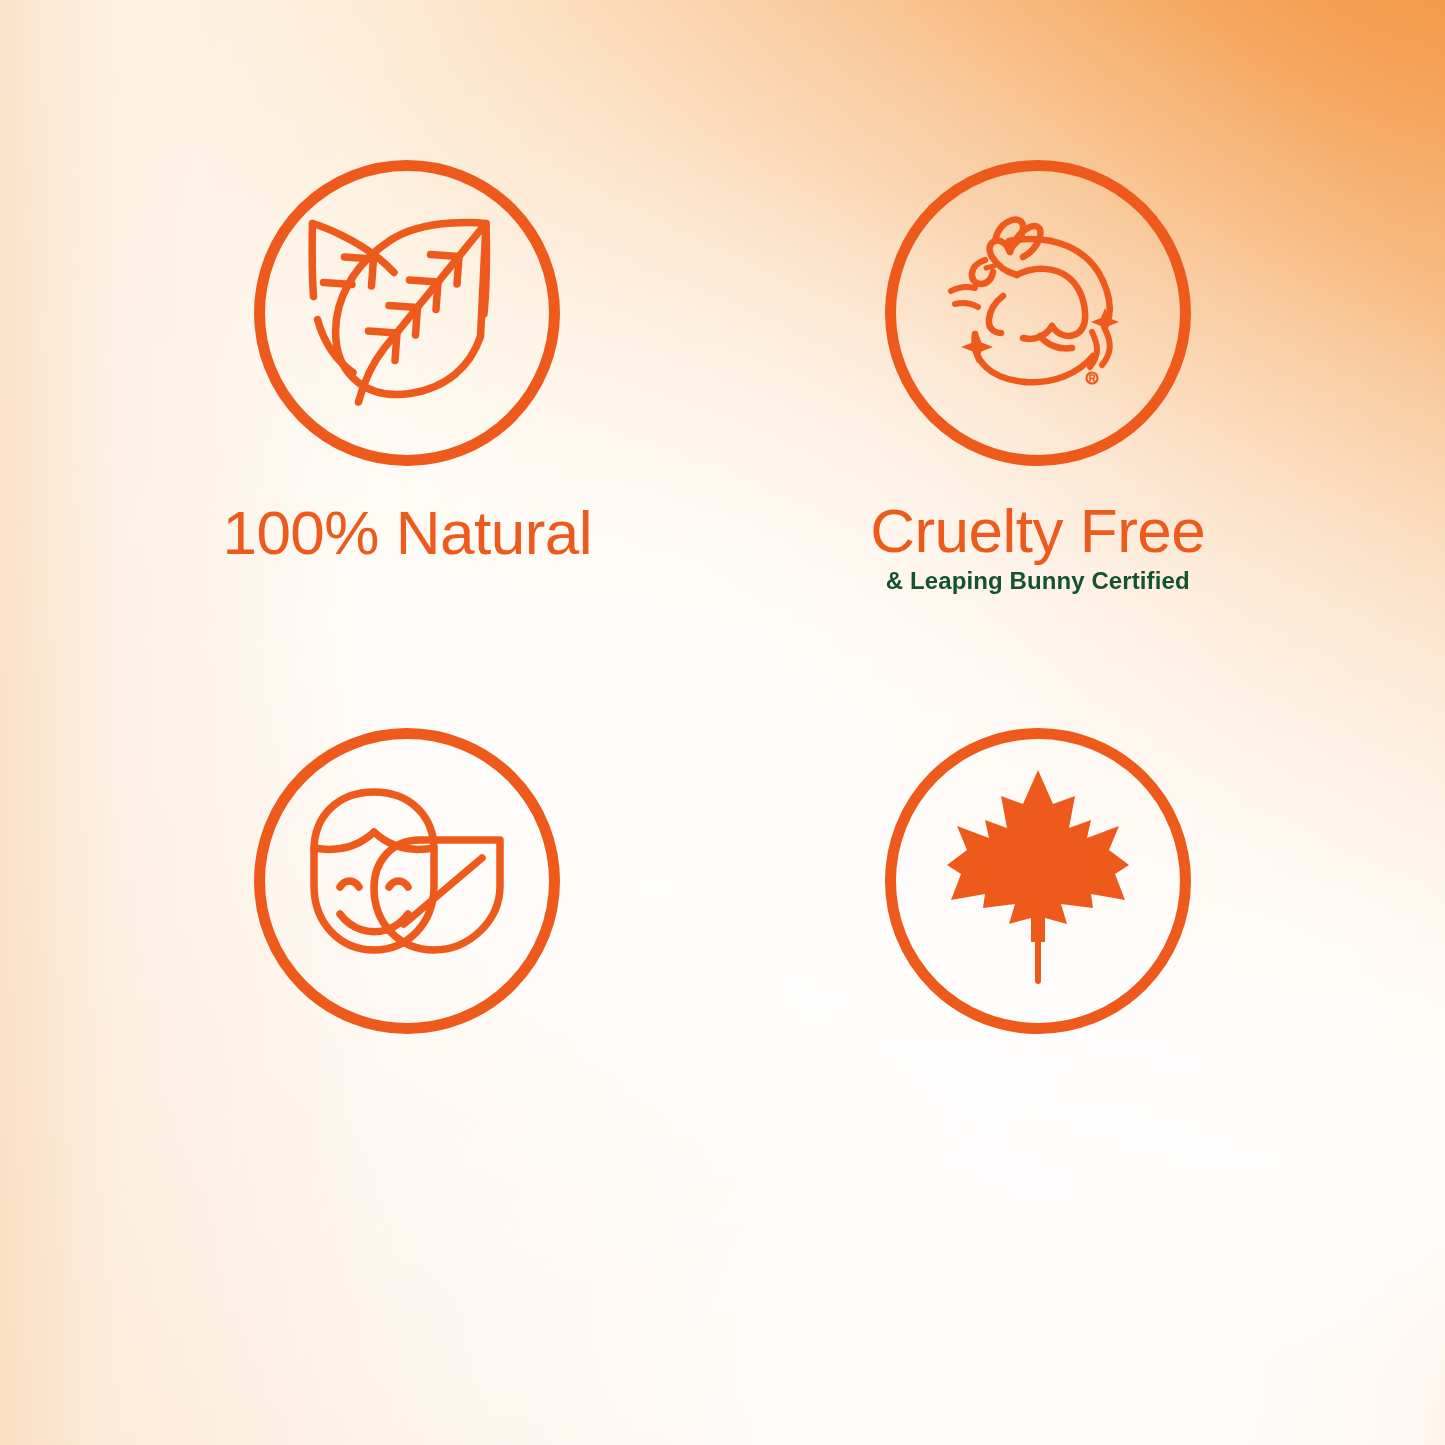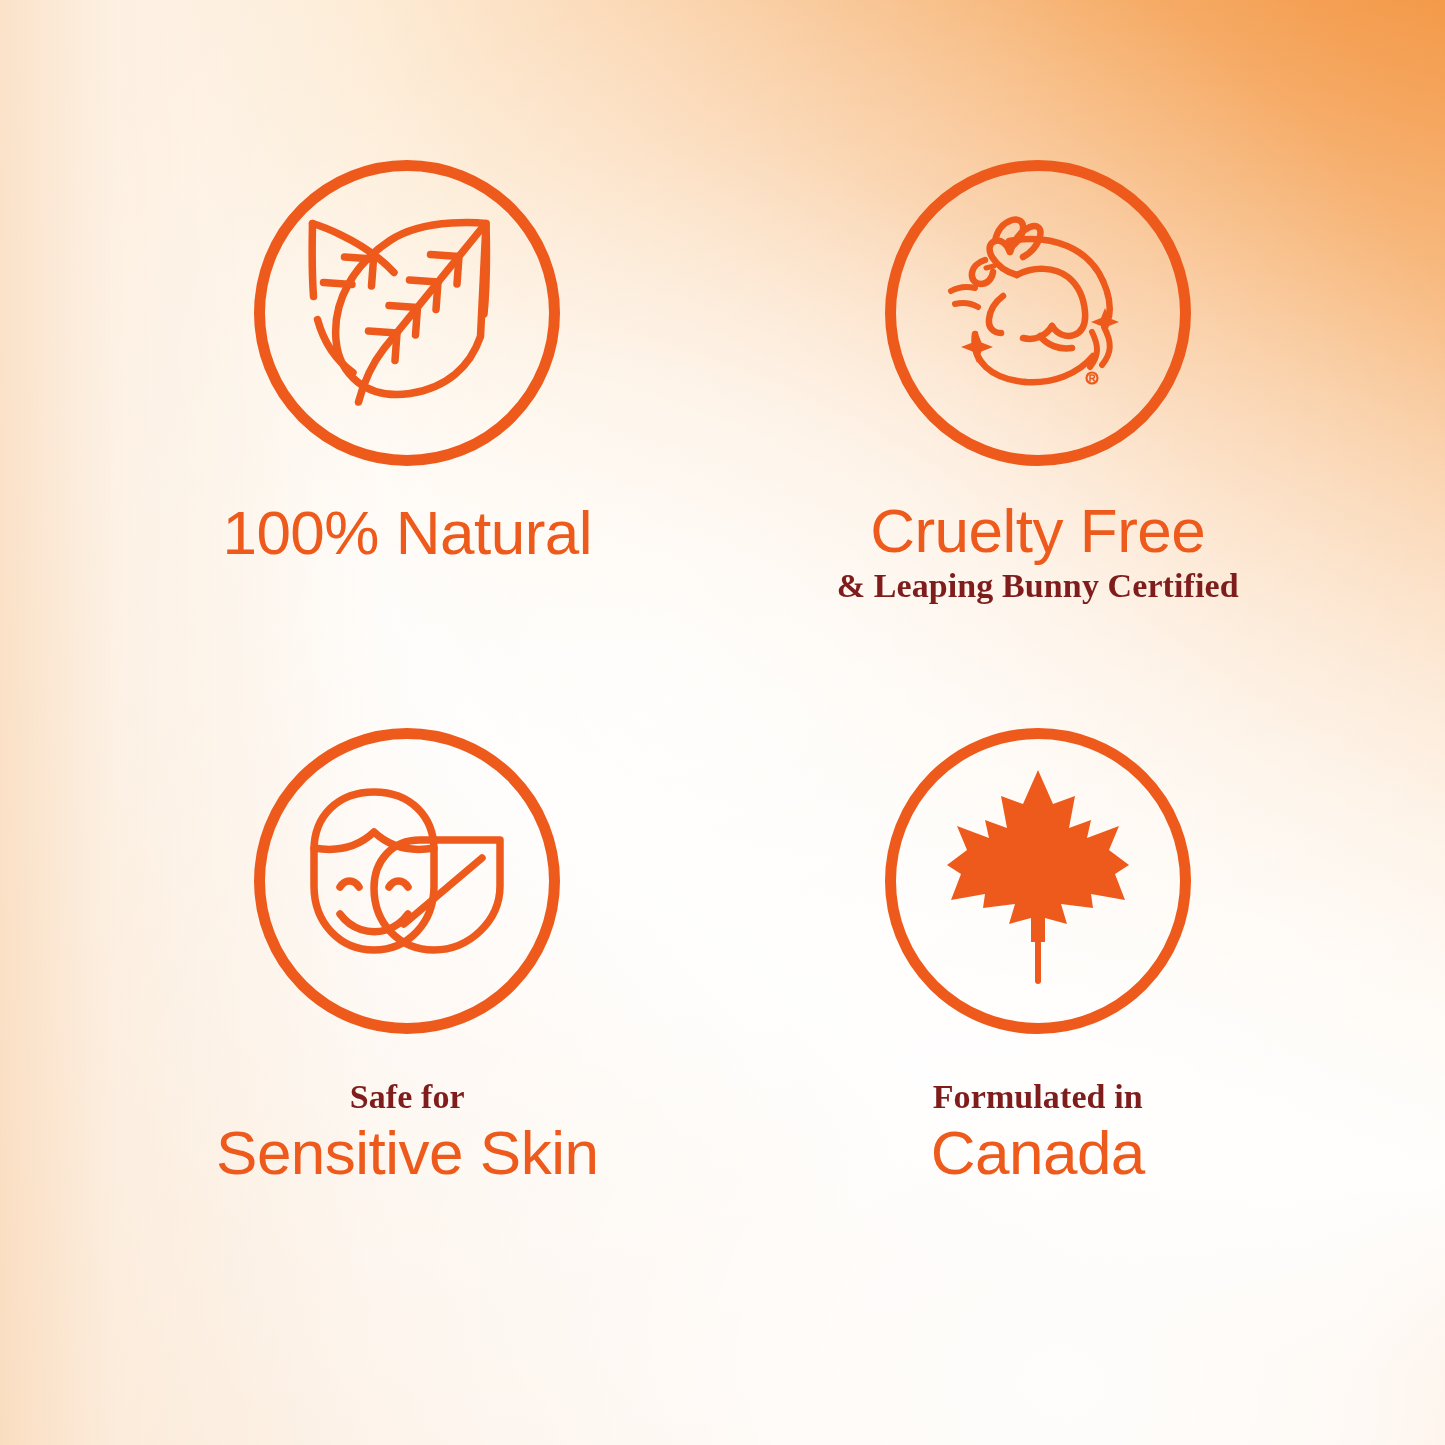--- a/index.html
+++ b/index.html
@@ -131,26 +131,25 @@
 
   .caption-main {
     font-size: 62px;
     font-weight: 400;
     letter-spacing: -0.5px;
     color: #ee5a1b;
     white-space: nowrap;
   }
 
   .caption-sub {
-    font-size: 34px;
+    font-size: 24px;
     font-weight: 600;
     letter-spacing: 0.1px;
-    color: #7f1d1d;
+    color: #14532d;
     white-space: nowrap;
-    font-family: Liberation Serif, serif;
   }
 
   
   .caption-sub.below {
     margin-top: 7px;
   }
 
   
   .caption-sub.above {
     margin-bottom: 8px;
@@ -295,24 +294,20 @@
             <path d="M86 186 C97 201 115 207 132 202 C142 199 149 193 154 186"></path>
 
             <path d="M246 112 L166 112
                      C138 112 120 133 120 160
                      C120 195 145 222 180 222
                      C215 222 246 193 246 158 Z"></path>
 
             <path d="M228 130 L150 196"></path>
           </g>
         </svg>
-      </div>
-      <div class="badge-caption">
-        <span class="caption-sub above">Safe for</span>
-        <span class="caption-main">Sensitive Skin</span>
       </div>
     </div>
 
     <div class="badge badge-canada row-two">
       <div class="badge-icon-wrap">
         <svg viewBox="0 0 306 306" xmlns="http://www.w3.org/2000/svg" fill="none" stroke="#ee5a1b" stroke-width="11" stroke-linecap="round" stroke-linejoin="round">
           <circle cx="153" cy="153" r="147.5"></circle>
 
           <path d="M153 42
                    L168 76 L190 68 L184 100
@@ -323,20 +318,16 @@
                    L146 214 L146 190 L124 196
                    L130 176 L98 180 L100 166
                    L66 172 L76 146 L62 137
                    L82 122 L72 98 L104 110
                    L100 92 L122 100 L116 68
                    L138 76 Z" fill="#ee5a1b" stroke="none"></path>
 
           <rect x="150" y="212" width="6" height="44" rx="3" fill="#ee5a1b" stroke="none"></rect>
         </svg>
       </div>
-      <div class="badge-caption">
-        <span class="caption-sub above">Formulated in</span>
-        <span class="caption-main">Canada</span>
-      </div>
     </div>
 
   </div>
 </div>
 
 </body></html>

